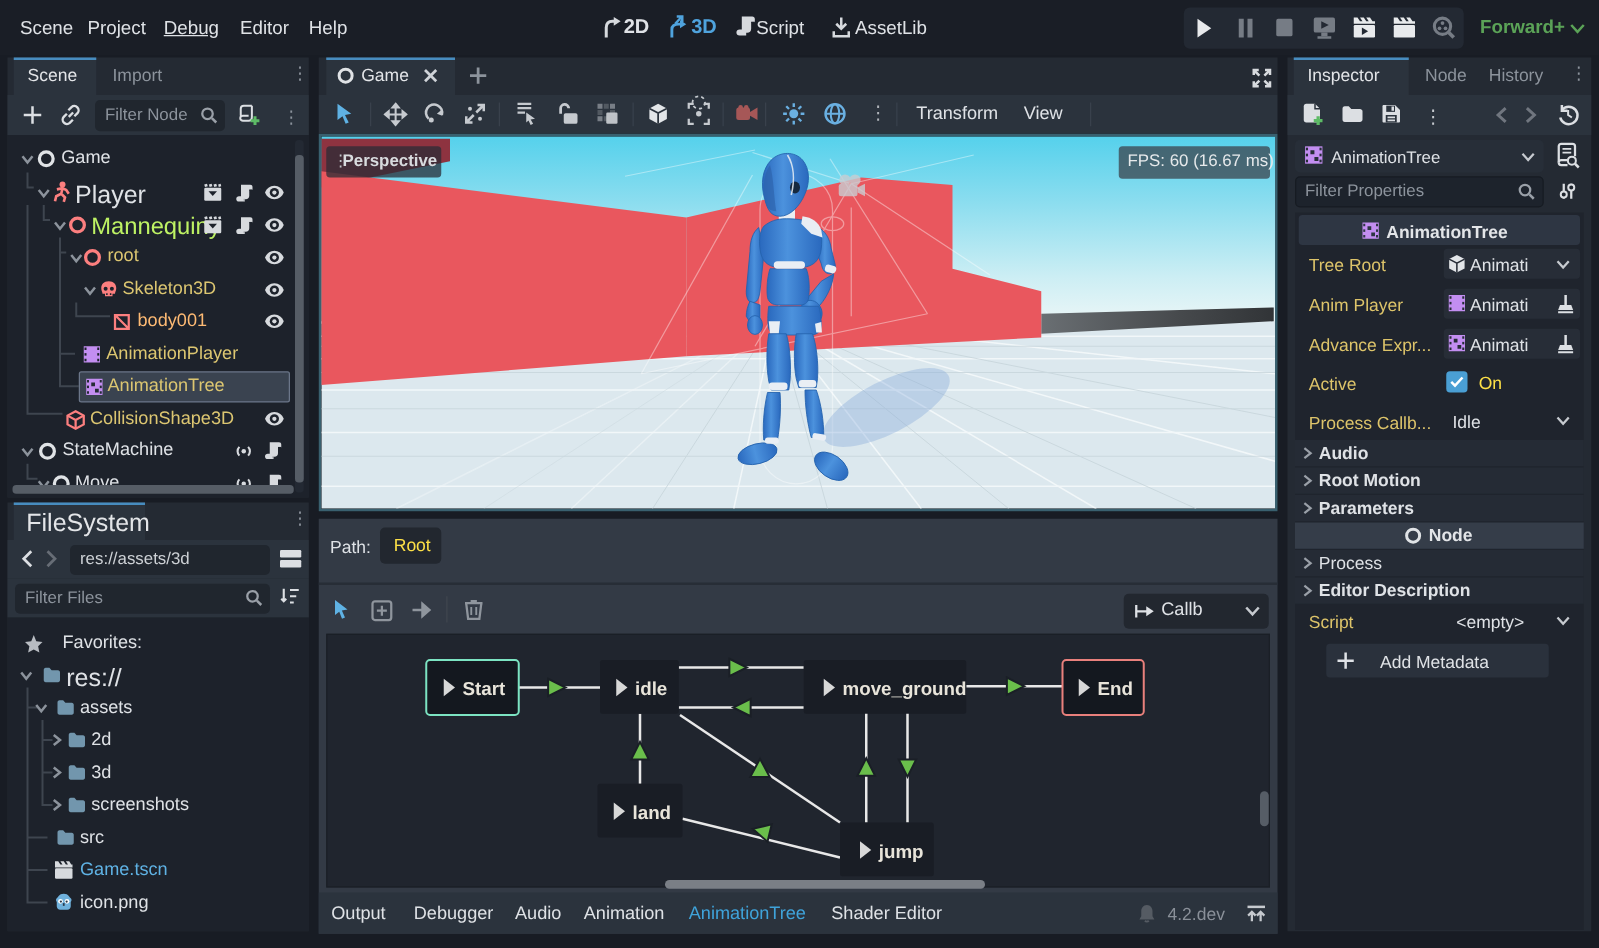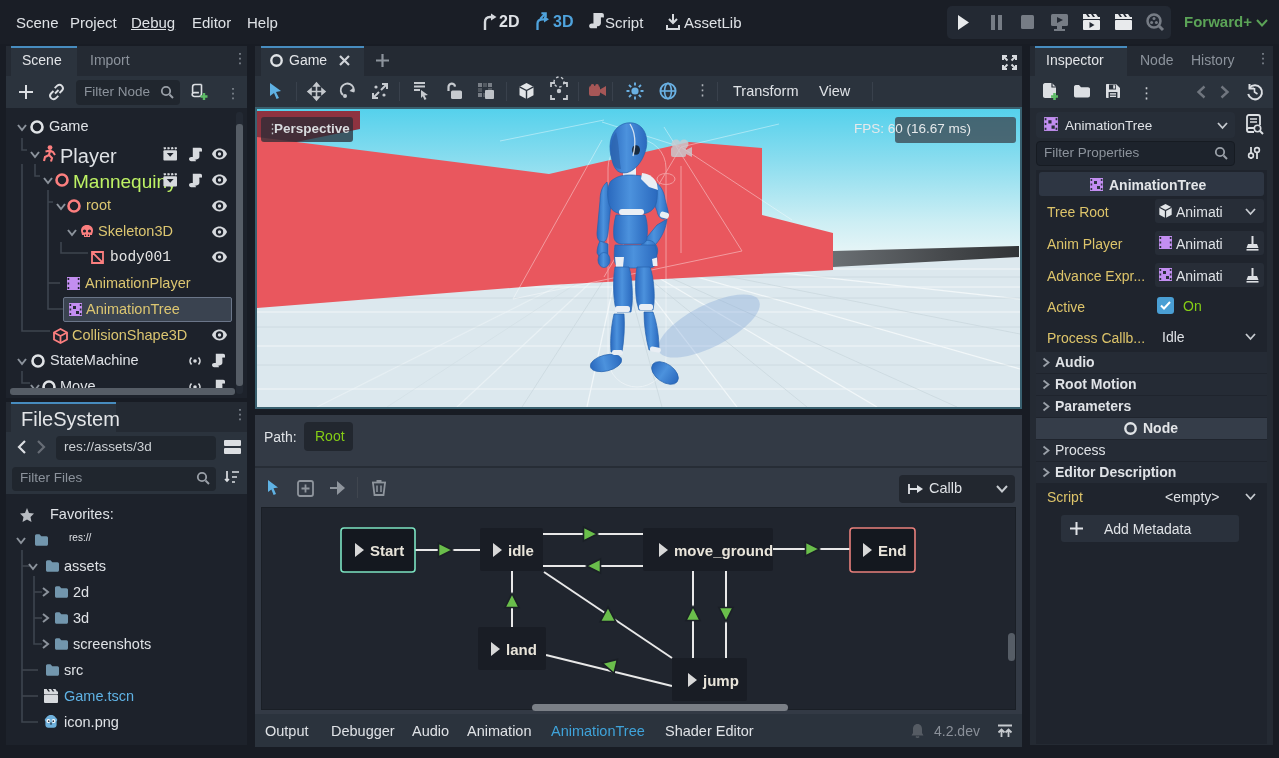--- a/index.html
+++ b/index.html
@@ -6,21 +6,21 @@
   html,body { width:1279px; height:758px; background:#181c24; overflow:hidden;
     font-family:"Liberation Sans", sans-serif; }
   #root { position:absolute; width:1279px; height:758px; background:#181c24; }
   .abs { position:absolute; }
   .tx { position:absolute; white-space:nowrap; }
   .panel { background:#2b333d; }
   .inset { background:#1d222b; }
   .tab-active { background:#2b333d; border-top:2px solid #478cbf; color:#e0e0e0; }
   .dim { color:#8c939c; }
   .yellow { color:#ddc46a; }
-  .blue { color:#84cc16; }
+  .blue { color:#fde047; }
   svg { position:absolute; overflow:visible; }
 </style>
 </head>
 <body>
 <div id="root">
 
 <div class="abs" style="left:0;top:0;width:1279px;height:44px;background:#1a1e26;"></div>
 <div class="tx" style="left:16px;top:14px;font-size:15px;color:#dfe2e6;">Scene</div>
 <div class="tx" style="left:70px;top:14px;font-size:15px;color:#dfe2e6;">Project</div>
 <div class="tx" style="left:131px;top:14px;font-size:15px;color:#dfe2e6;text-decoration:underline;">Debug</div>
@@ -171,21 +171,21 @@
     <path d="M8 1 C4 1 2 3.5 2 6.5 C2 8.5 3 9.5 3 11 L5 11 L5 13 H11 L11 11 L13 11 C13 9.5 14 8.5 14 6.5 C14 3.5 12 1 8 1 Z" fill="#fc7f7f"></path>
     <circle cx="5.5" cy="7" r="1.6" fill="#1d222b"></circle>
           <circle cx="10.5" cy="7" r="1.6" fill="#1d222b"></circle>
     <path d="M6.5 10.5 V12 M9.5 10.5 V12" stroke="#1d222b" stroke-width="1.2"></path>
   </svg>
   <div class="tx" style="left:98px;top:223px;font-size:14.5px;color:#dcc671;">Skeleton3D</div>
 
   <svg class="abs" style="left:90px;top:250px;" width="15" height="15" viewBox="0 0 15 15">
     <path d="M2 2 H13 V13 H2 Z M2 2 L13 13" stroke="#fc7f7f" stroke-width="1.8" fill="none"></path>
   </svg>
-  <div class="tx" style="left:110px;top:249px;font-size:14.5px;color:#e5e5e5;font-family:Liberation Mono, monospace;">body001</div>
+  <div class="tx" style="left:110px;top:249px;font-size:14.5px;color:#fdba74;">body001</div>
 
   <svg class="abs" style="left:66px;top:276px;" width="15" height="15" viewBox="0 0 15 15">
     <rect x="1" y="1" width="13" height="13" fill="#c38ef1"></rect>
     <rect x="3.5" y="1" width="8" height="13" fill="#1d222b" opacity="0"></rect>
     <g fill="#1d222b">
             <rect x="1.6" y="2" width="1.6" height="2"></rect>
             <rect x="1.6" y="6.5" width="1.6" height="2"></rect>
             <rect x="1.6" y="11" width="1.6" height="2"></rect>
     <rect x="11.8" y="2" width="1.6" height="2"></rect>
             <rect x="11.8" y="6.5" width="1.6" height="2"></rect>
@@ -352,21 +352,21 @@
     <g transform="translate(44,714)">
       <path d="M7 1 C3 1 2.6 3.8 1.4 4.6 C0.6 5.2 0.6 6.8 1.4 7.6 L1.4 11 C1.4 12.5 2.6 13.8 4.2 13.8 H9.8 C11.4 13.8 12.6 12.5 12.6 11 L12.6 7.6 C13.4 6.8 13.4 5.2 12.6 4.6 C11.4 3.8 11 1 7 1 Z" fill="#6fb1dc"></path>
       <circle cx="4.4" cy="7" r="1.9" fill="#fff"></circle>
             <circle cx="9.6" cy="7" r="1.9" fill="#fff"></circle>
       <circle cx="4.7" cy="7.2" r="0.9" fill="#2a3848"></circle>
             <circle cx="9.3" cy="7.2" r="0.9" fill="#2a3848"></circle>
       <rect x="6.3" y="8.5" width="1.4" height="2.2" fill="#2a3848"></rect>
     </g>
   </svg>
   <div class="tx" style="left:50px;top:506px;font-size:14.5px;color:#dfe2e6;">Favorites:</div>
-  <div class="tx" style="left:53px;top:532px;font-size:10px;color:#dfe2e6;margin-left:16px;">res://</div>
+  <div class="tx" style="left:53px;top:532px;font-size:20px;color:#dfe2e6;">res://</div>
   <div class="tx" style="left:64px;top:558px;font-size:14.5px;color:#dfe2e6;">assets</div>
   <div class="tx" style="left:73px;top:584px;font-size:14.5px;color:#dfe2e6;">2d</div>
   <div class="tx" style="left:73px;top:610px;font-size:14.5px;color:#dfe2e6;">3d</div>
   <div class="tx" style="left:73px;top:636px;font-size:14.5px;color:#dfe2e6;">screenshots</div>
   <div class="tx" style="left:64px;top:662px;font-size:14.5px;color:#dfe2e6;">src</div>
   <div class="tx" style="left:64px;top:688px;font-size:14.5px;color:#5fb2e4;">Game.tscn</div>
   <div class="tx" style="left:64px;top:714px;font-size:14.5px;color:#dfe2e6;">icon.png</div>
   </div>
 </div>
 
@@ -584,21 +584,21 @@
         <rect x="393" y="238" width="11" height="5" rx="2.2" transform="rotate(10 398 240)"></rect>
       </g>
     </g>
   </svg>
   </div>
 
   <div class="abs" style="left:261px;top:117px;width:92px;height:25px;background:rgba(42,44,54,0.75);border-radius:3px;"></div>
   <div class="tx" style="left:266px;top:121px;font-size:13px;color:#bfc3c7;">⋮</div>
   <div class="tx" style="left:274px;top:121px;font-size:13.5px;font-weight:bold;color:#d8dbde;">Perspective</div>
   <div class="abs" style="left:895px;top:117px;width:121px;height:26px;background:rgba(60,72,82,0.78);border-radius:3px;"></div>
-  <div class="tx" style="left:854px;top:121px;font-size:13.5px;color:#e6e9eb;">FPS: 60 (16.67 ms)</div>
+  <div class="tx" style="left:902px;top:121px;font-size:13.5px;color:#e6e9eb;">FPS: 60 (16.67 ms)</div>
 
   <div class="abs" style="left:255px;top:415px;width:767px;height:332px;background:#333a45;"></div>
 
   <div class="tx" style="left:264px;top:429px;font-size:14px;color:#dfe2e6;">Path:</div>
   <div class="abs" style="left:304px;top:422px;width:49px;height:29px;background:#22272f;border-radius:4px;"></div>
   <div class="tx blue" style="left:315px;top:428px;font-size:14px;">Root</div>
   <div class="abs" style="left:255px;top:466px;width:767px;height:2px;background:#272d36;"></div>
 
   <svg class="abs" style="left:266px;top:479px;" width="15" height="18" viewBox="0 0 15 18">
     <path d="M2 1 L12 8.5 L7.5 9.3 L10 15 L7.6 16 L5.4 10.4 L2 13 Z" fill="#5fb2e4"></path>

